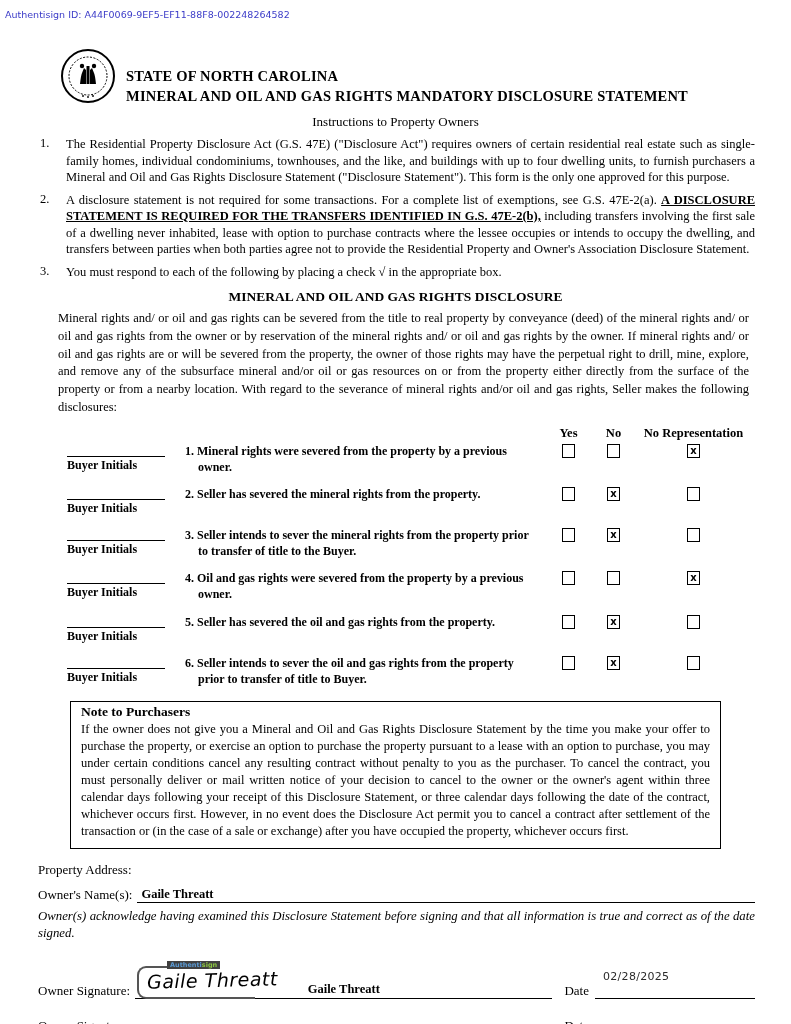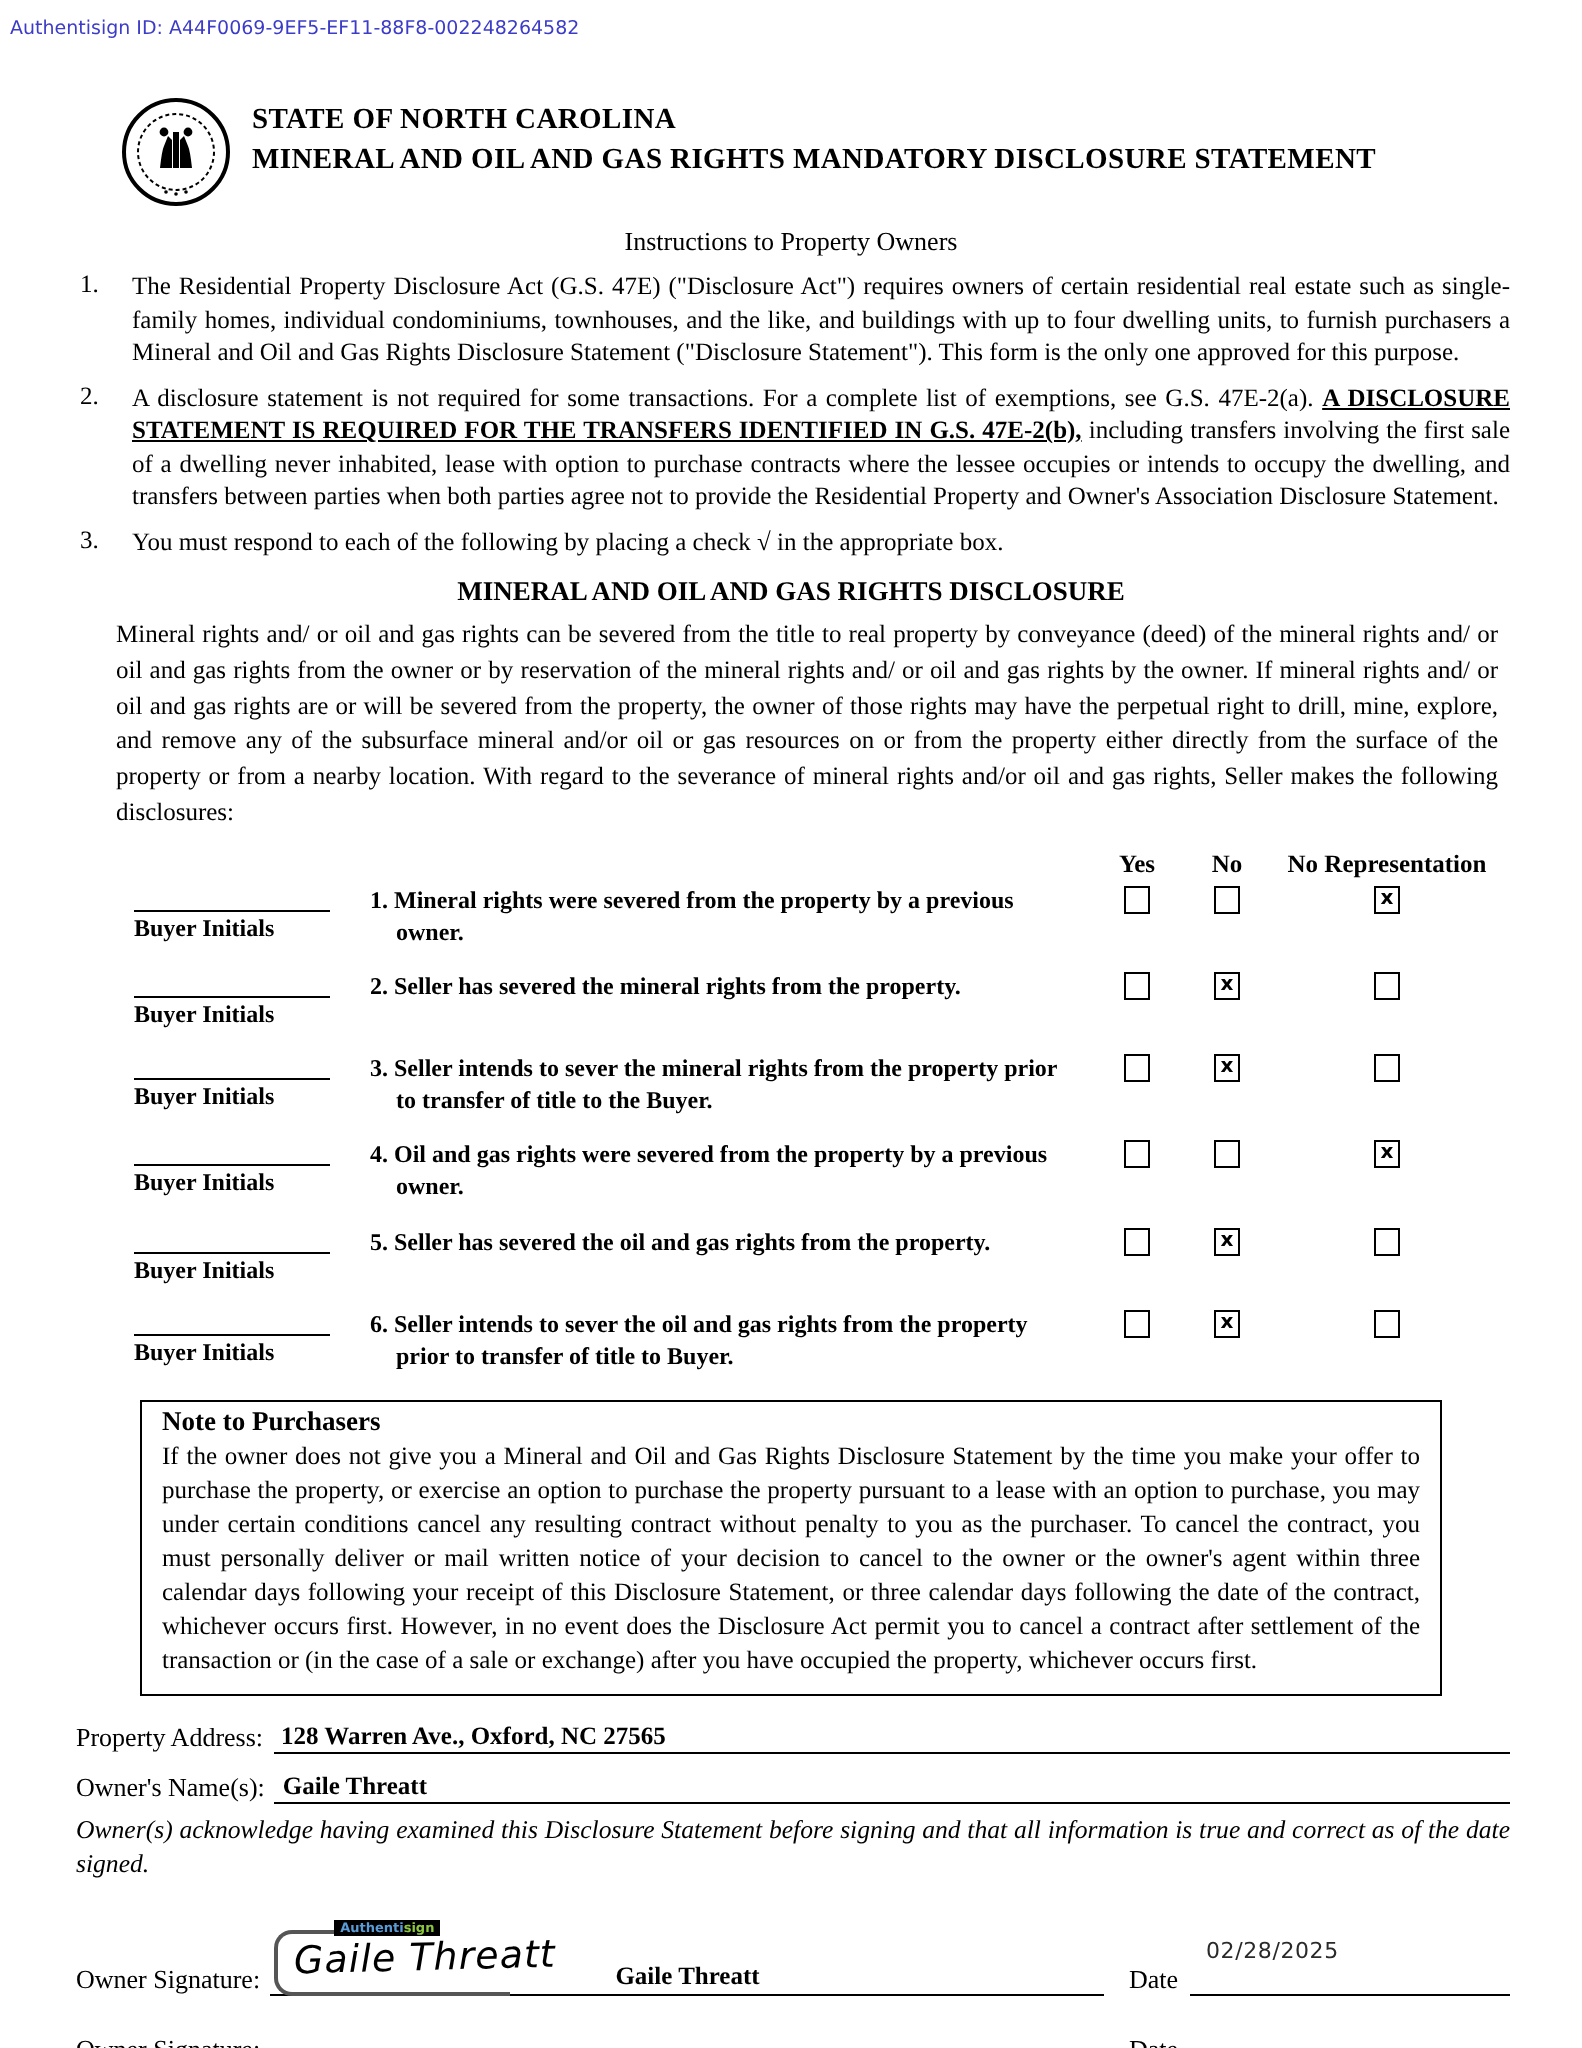--- a/index.html
+++ b/index.html
@@ -8,21 +8,21 @@
     width:791px; height:1024px; margin:0 auto; background:#ffffff;
     font-family:"Liberation Serif", serif; color:#000; position:relative;
     overflow:hidden;
   }
   .auth-id {
     position:absolute; top:9px; left:5px;
     font-family:"DejaVu Sans", sans-serif; font-size:9.5px; color:#3c3cc8;
   }
   .header { display:flex; align-items:flex-start; padding:50px 36px 0 60px; }
   .seal { width:56px; height:56px; flex:0 0 56px; margin-top:-2px; }
-  .header-text { margin-left:10px; padding-top:2px; }
+  .header-text { margin-left:10px; padding-top:2px;margin-top:16px; }
   .state-line { font-size:14.5px; font-weight:bold; letter-spacing:.2px; }
   .title-line { font-size:14.5px; font-weight:bold; margin-top:3px; letter-spacing:.2px; }
   .instr-head { text-align:center; font-weight:normal; font-size:13px; margin-top:9px; }
 
   .inst { display:flex; margin:6px 36px 0 38px; }
   .inst-num { width:28px; flex:0 0 28px; font-size:12.5px; padding-left:2px; }
   .inst-text { flex:1; font-size:12.5px; line-height:1.32; text-align:justify; }
   .bold-ul { font-weight:bold; text-decoration:underline; }
 
   .disc-head { text-align:center; font-weight:bold; font-size:13.5px; margin-top:9px; }
@@ -80,21 +80,21 @@
     border-left:2px solid #555; border-top:2px solid #555; border-bottom:2px solid #555;
     border-radius:9px 0 0 9px;
   }
   .sig-widget .mask { position:absolute; top:-4px; right:0; width:62px; height:6px; background:#fff; }
   .sig-script {
     position:absolute; left:8px; top:1px; white-space:nowrap;
     font-family:"DejaVu Sans", sans-serif; font-style:italic; font-size:19px;
     transform:rotate(-1.5deg); letter-spacing:0.5px;
   }
   .sig-brand {
-    position:absolute; top:-7px; left:28px; background:#000000; padding:0 3px;
+    position:absolute; top:-7px; left:28px; background:#404040; padding:0 3px;
     font-family:"DejaVu Sans", sans-serif; font-size:6.5px; font-weight:bold; color:#5b9bd5;
   }
   .sig-brand .g { color:#8cc63f; }
 </style>
 </head>
 <body>
 
 <div class="page">
 
   <div class="auth-id">Authentisign ID: A44F0069-9EF5-EF11-88F8-002248264582</div>
@@ -293,21 +293,20 @@
     </div>
   </div>
 
   <div class="note-box">
     <div class="note-title">Note to Purchasers</div>
     <div class="note-body">If the owner does not give you a Mineral and Oil and Gas Rights Disclosure Statement by the time you make your offer to purchase the property, or exercise an option to purchase the property pursuant to a lease with an option to purchase, you may under certain conditions cancel any resulting contract without penalty to you as the purchaser. To cancel the contract, you must personally deliver or mail written notice of your decision to cancel to the owner or the owner's agent within three calendar days following your receipt of this Disclosure Statement, or three calendar days following the date of the contract, whichever occurs first. However, in no event does the Disclosure Act permit you to cancel a contract after settlement of the transaction or (in the case of a sale or exchange) after you have occupied the property, whichever occurs first.</div>
   </div>
 
   <div class="fill-row">
     <span class="fill-label">Property Address:</span>
-    <span class="fill-line">128 Warren Ave., Oxford, NC  27565</span>
   </div>
 
   <div class="fill-row" style="margin-top:9px">
     <span class="fill-label">Owner's Name(s):</span>
     <span class="fill-line">Gaile  Threatt</span>
   </div>
 
   <div class="ack">Owner(s) acknowledge having examined this Disclosure Statement before signing and that all information is true and  correct as of the date signed.</div>
 
   <div class="sig-row tall">

